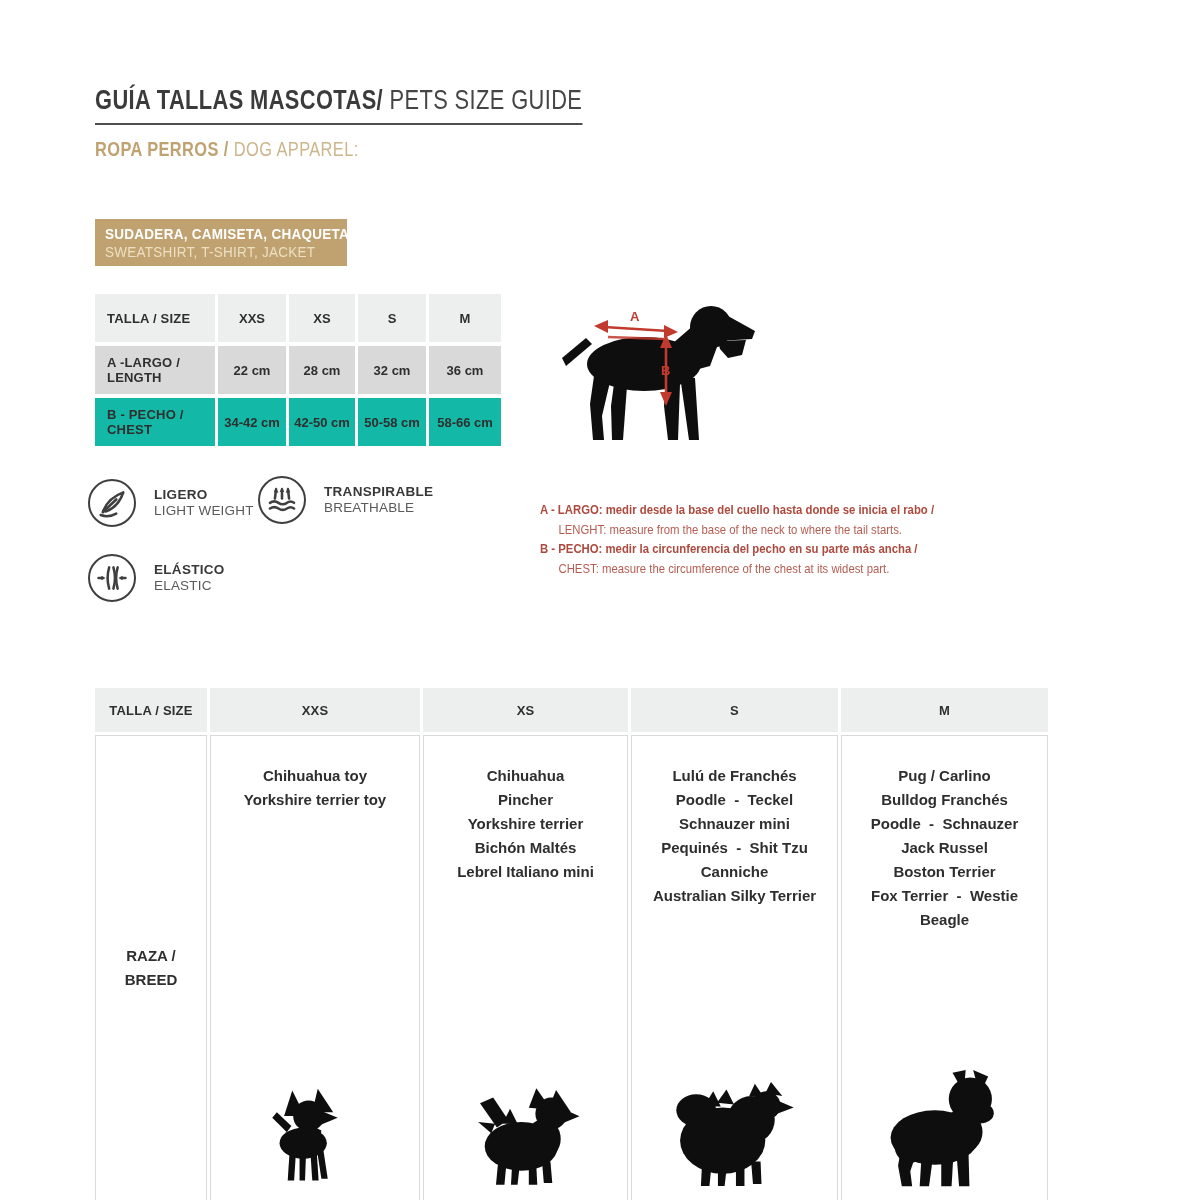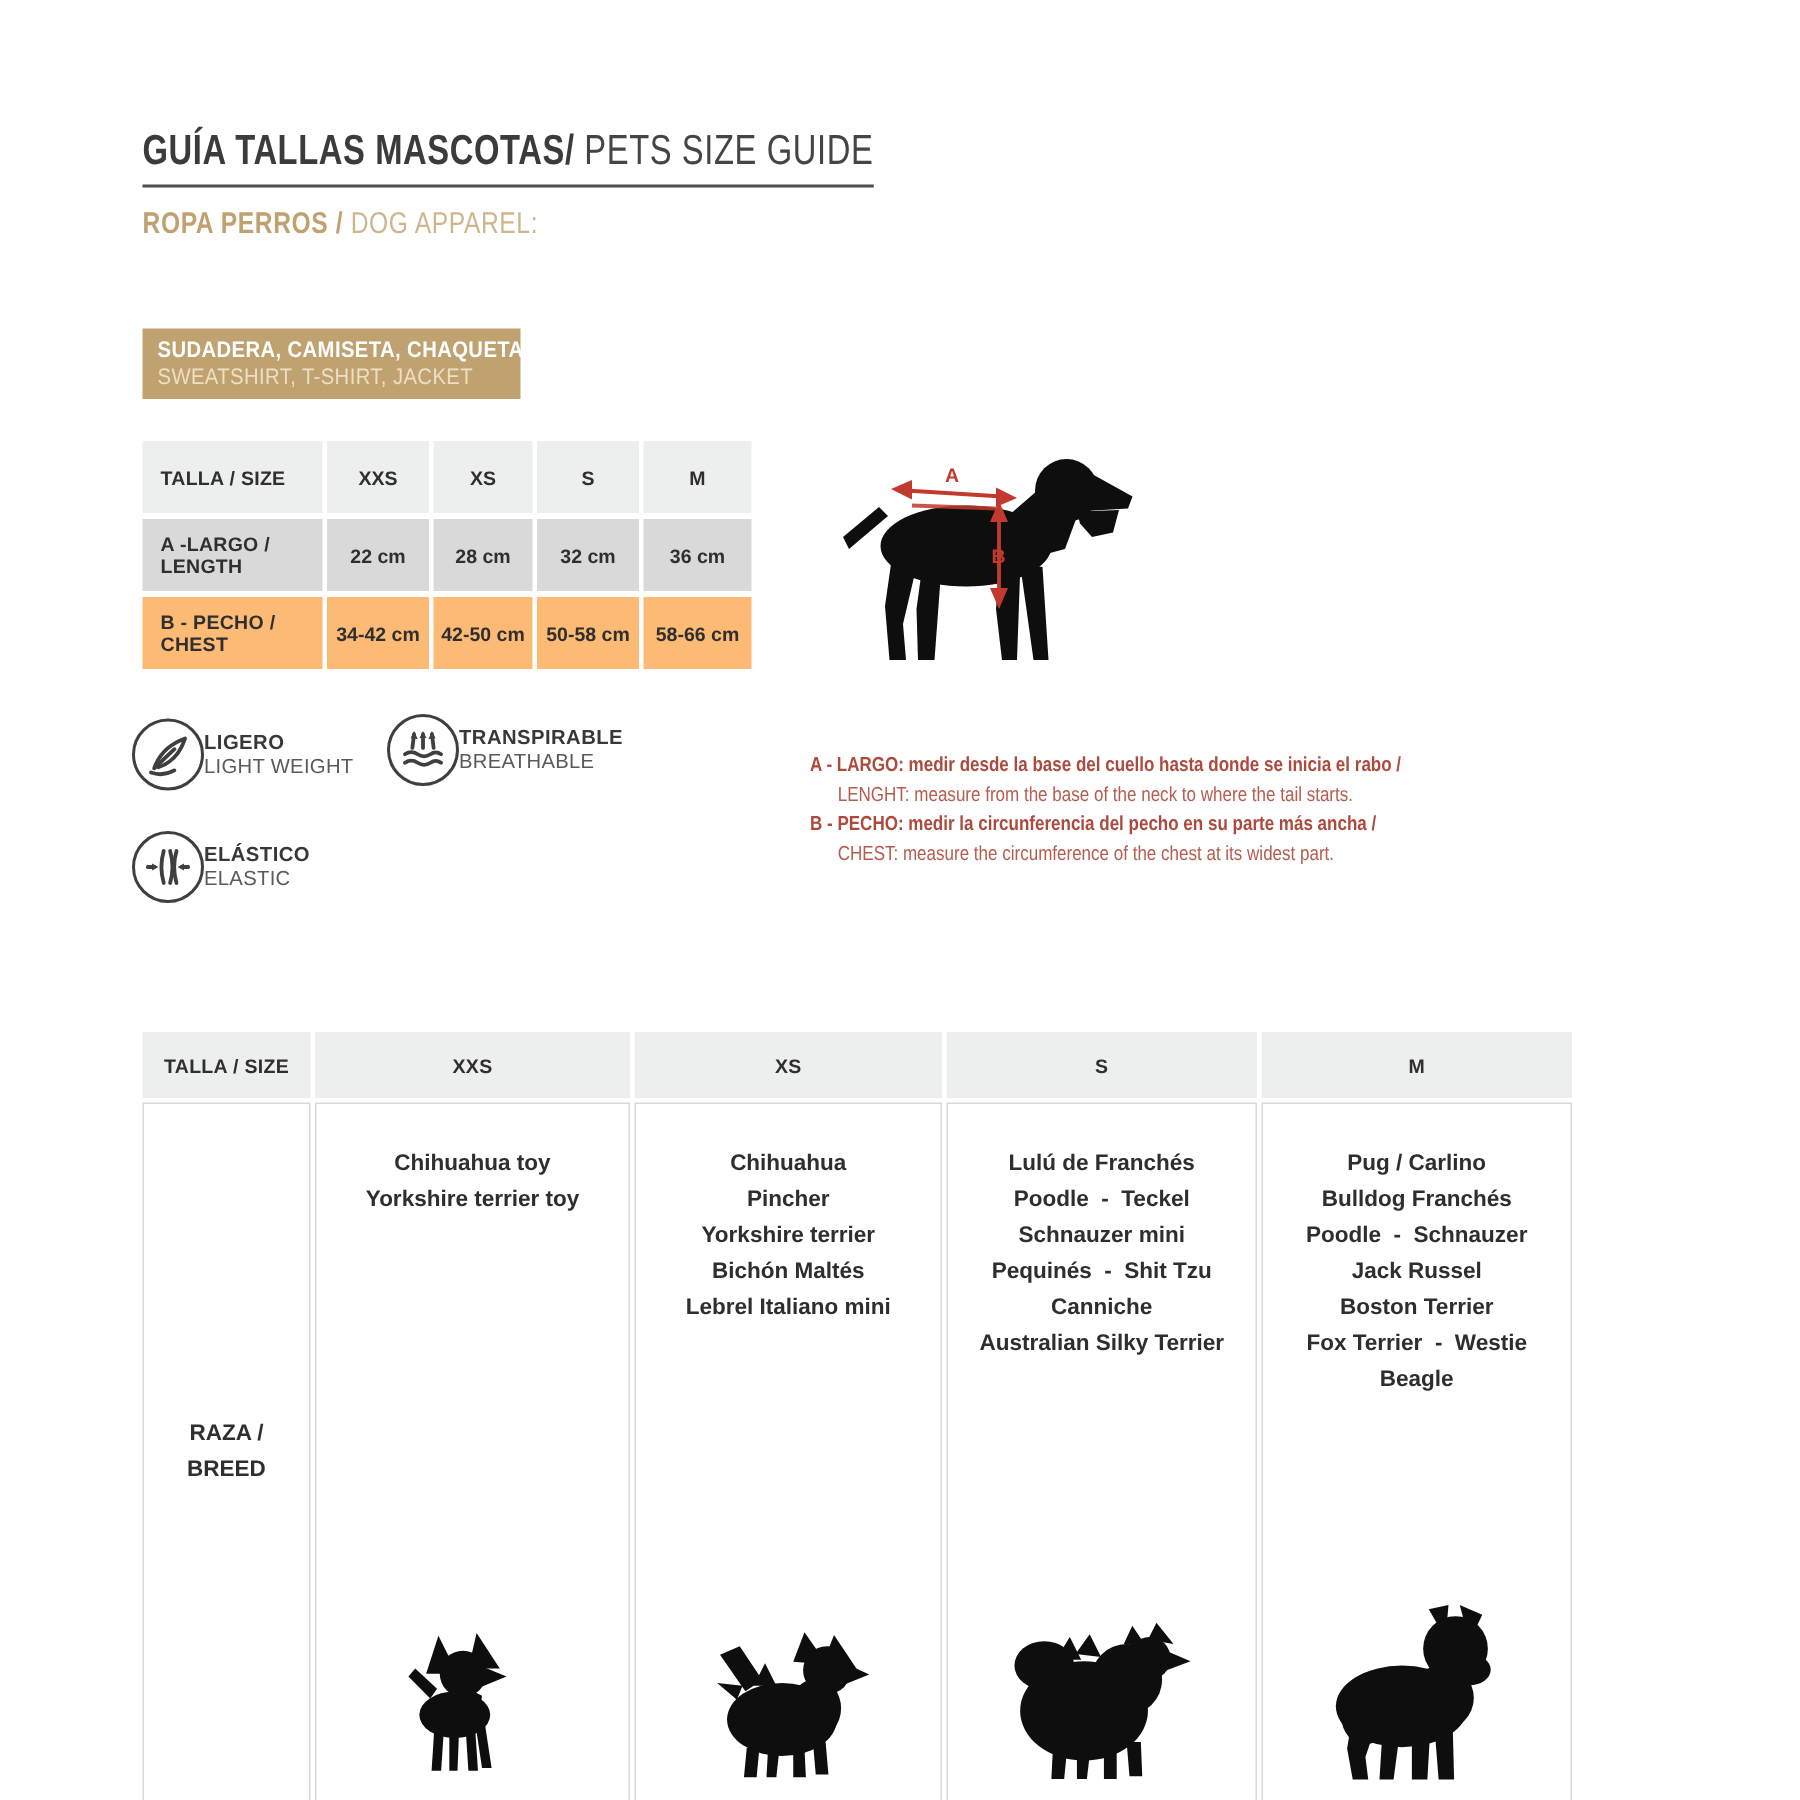--- a/index.html
+++ b/index.html
@@ -34,31 +34,31 @@
   .badge-line1{font-size:15px;font-weight:700;color:#ffffff;letter-spacing:.3px;}
   .badge-line2{font-size:15px;font-weight:400;color:#ecdfc2;letter-spacing:.3px;}
 
   
   .size-table{position:absolute;left:95px;top:294px;display:grid;
     grid-template-columns:120px 68px 66px 68px 72px;grid-auto-rows:auto;gap:4px 3px;}
   .size-table .cell{display:flex;align-items:center;justify-content:center;
     font-size:13px;font-weight:700;color:#2f2f2f;height:48px;}
   .size-table .cell.hd{background:var(--hdr-bg);}
   .size-table .cell.ra{background:var(--row-bg);}
-  .size-table .cell.rb{background:#fdba74;}
+  .size-table .cell.rb{background:#14b8a6;}
   .size-table .cell.lbl{justify-content:flex-start;padding-left:12px;letter-spacing:.2px;}
 
   
   .diagram{position:absolute;left:556px;top:296px;width:214px;height:152px;}
 
   
   .feature{position:absolute;display:flex;align-items:center;}
   .feature .ring{width:48px;height:48px;border:2.5px solid #3f3f3f;border-radius:50%;
     display:flex;align-items:center;justify-content:center;flex:0 0 auto;}
-  .feature .txt{line-height:16px;}
+  .feature .txt{margin-left:18px;line-height:16px;}
   .feature .txt .t1{font-size:13.5px;font-weight:700;color:#383838;letter-spacing:.3px;}
   .feature .txt .t2{font-size:13.5px;font-weight:400;color:#5a5a5a;letter-spacing:.2px;}
   #feat-0{left:88px;top:479px;}
   #feat-1{left:258px;top:476px;}
   #feat-2{left:88px;top:554px;}
   #feat-3{left:258px;top:554px;}
 
   
   .notes{position:absolute;left:540px;top:500px;width:500px;font-size:13.5px;line-height:19.5px;
     transform:scaleX(.84);transform-origin:left top;white-space:nowrap;}

